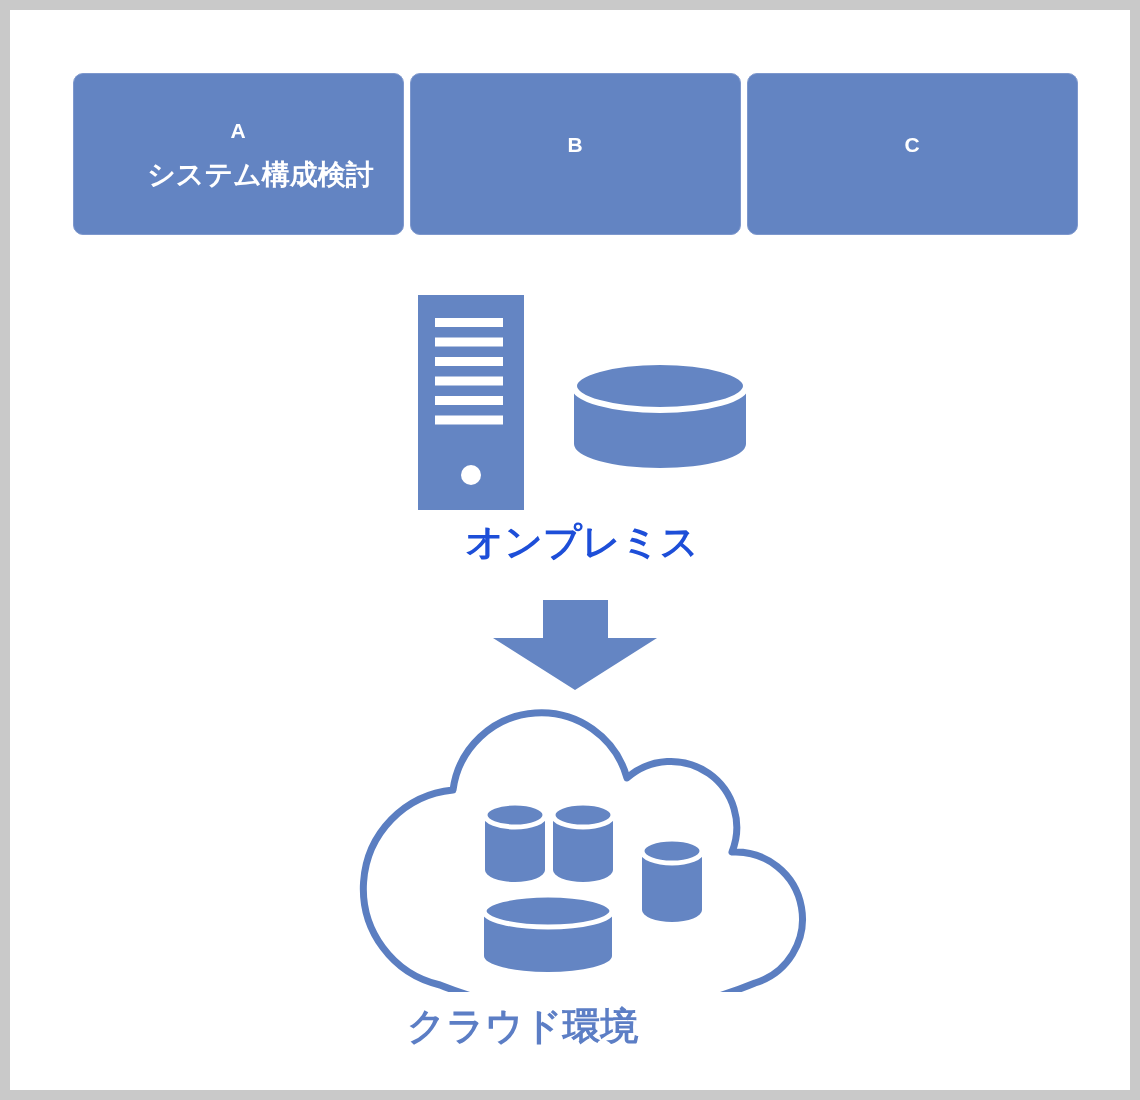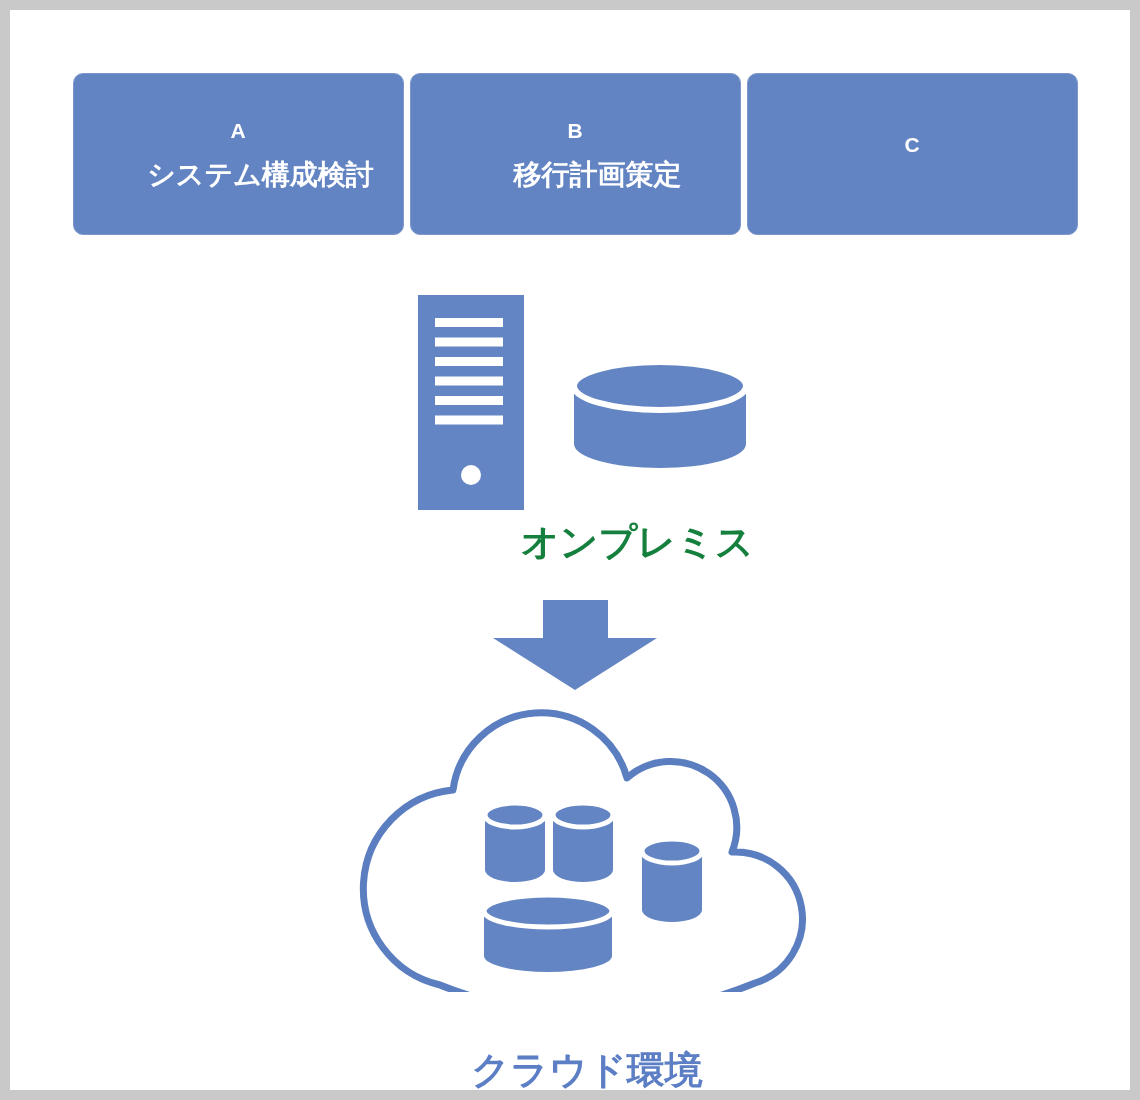--- a/index.html
+++ b/index.html
@@ -33,47 +33,46 @@
     margin-bottom: 20px;
   }
   .step-title {
     font-size: 28px; font-weight: bold; line-height: 1;
     white-space: nowrap;
     margin-left: 44px;
   }
   
   .onprem-svg { position: absolute; left: 400px; top: 282px; }
   .onprem-label {
-    position: absolute; left: 384px; top: 510px; width: 360px;
-    text-align: right;
-    font-size: 38px; font-weight: bold; color: #15803d;
+    position: absolute; left: 392px; top: 510px; width: 360px;
+    text-align: center;
+    font-size: 38px; font-weight: bold; color: #1d4ed8;
     line-height: 1.2;
   }
   
   .arrow-svg { position: absolute; left: 480px; top: 590px; }
   
   .cloud-svg { position: absolute; left: 346px; top: 696px; }
   .cloud-label {
-    position: absolute; left: 397px; top: 1038px; width: 360px;
-    text-align: center;
+    position: absolute; left: 397px; top: 994px; width: 360px;
+    text-align: left;
     font-size: 38px; font-weight: bold; color: #5C7EC5;
     line-height: 1.2;
   }
 </style>
 </head>
 <body>
 
 <div class="boxes-row">
   <div class="step-box">
     <div class="step-letter">A</div>
     <div class="step-title">システム構成検討</div>
   </div>
   <div class="step-box">
     <div class="step-letter">B</div>
-    <div class="step-title">移行計画策定</div>
   </div>
   <div class="step-box">
     <div class="step-letter">C</div>
   </div>
 </div>
 
 <svg class="onprem-svg" width="340" height="222" viewBox="0 0 340 222">
   <g>
     <rect x="8" y="3" width="106" height="215" fill="#6485C3"></rect>
     <g fill="#FFFFFF">

